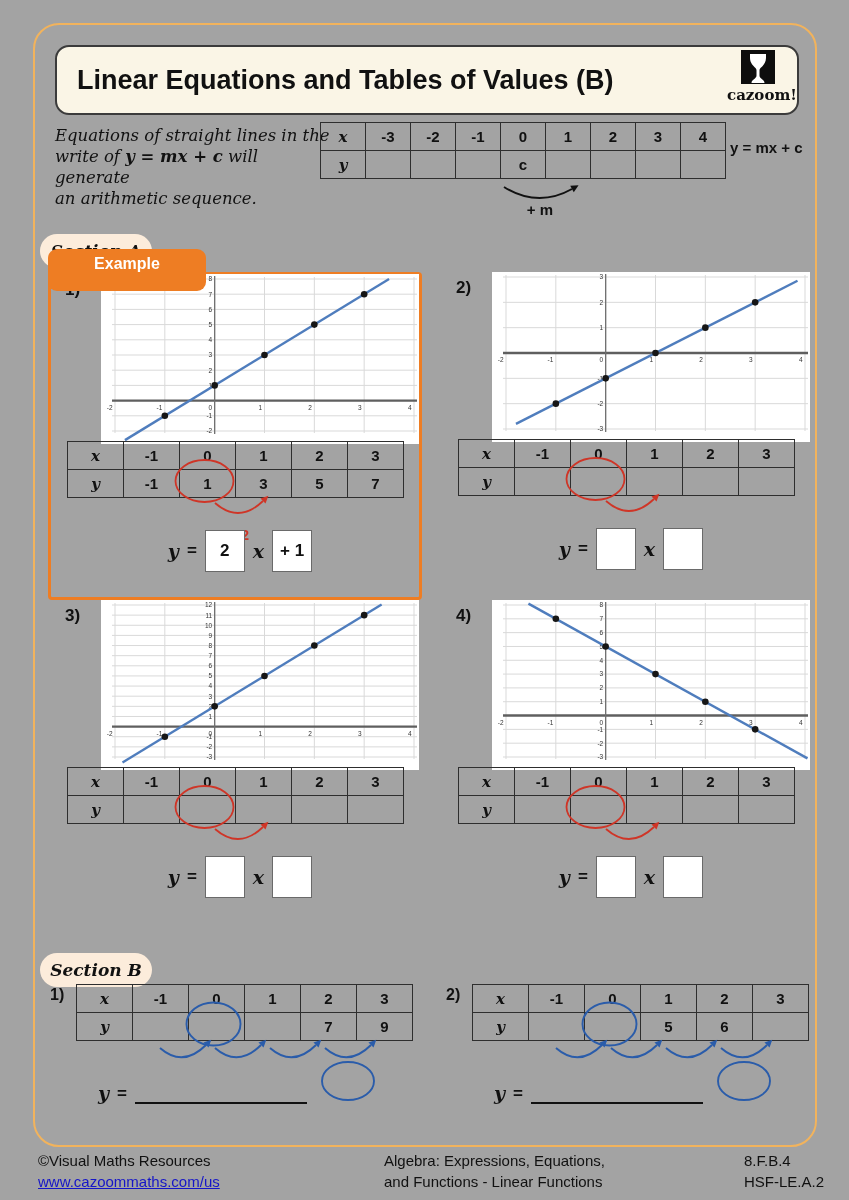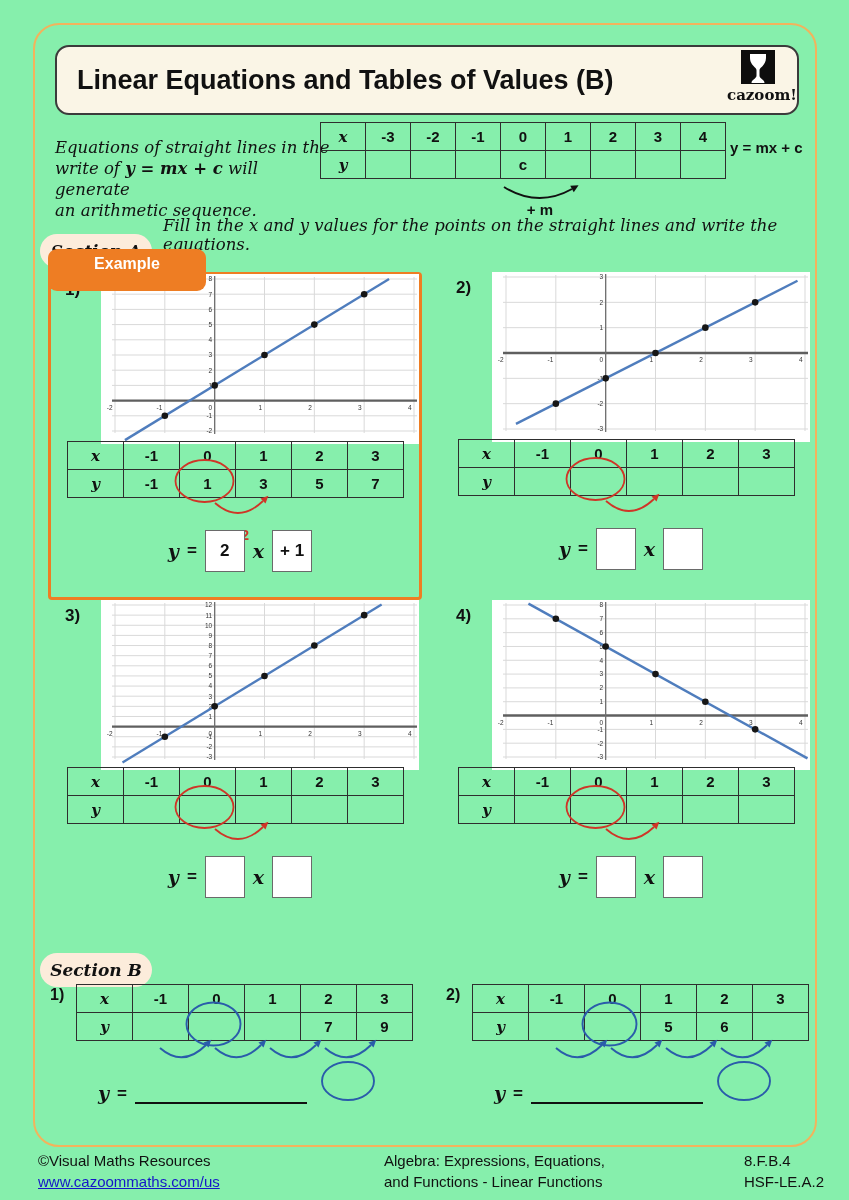--- a/index.html
+++ b/index.html
@@ -1,29 +1,29 @@
 <!DOCTYPE html>
 <html><head>
 <meta charset="utf-8">
 <style>
   html,body{margin:0;padding:0;background:#fff;}
-  .sheet{position:relative;width:849px;height:1200px;background:#86efac;overflow:hidden;
+  .sheet{position:relative;width:849px;height:1200px;background:#a3a3a3;overflow:hidden;
          font-family:"Liberation Sans",sans-serif;color:#111;}
   .frame{position:absolute;left:33px;top:23px;width:780px;height:1120px;
          border:2px solid #f2b35c;border-radius:26px;}
   
   .header-box{position:absolute;left:55px;top:45px;width:740px;height:66px;background:#faf5e6;
               border:2px solid #3b3b3b;border-radius:14px;display:flex;align-items:center;}
   .title{font-size:27px;font-weight:bold;margin:0 0 0 20px;letter-spacing:0;}
   .logo{position:absolute;right:18px;top:3px;width:62px;text-align:center;}
   .logo-square{display:inline-block;width:34px;height:34px;background:#0d0d0d;margin-top:3px;}
   .logo-text{font-family:"DejaVu Serif",serif;font-weight:bold;font-size:15px;margin-top:-2px;}
   
   .intro-text{position:absolute;left:55px;top:125px;width:275px;
-              font-family:"DejaVu Serif",serif;font-style:italic;font-size:16.5px;line-height:21px;margin-top:12px;}
+              font-family:"DejaVu Serif",serif;font-style:italic;font-size:16.5px;line-height:21px;}
   .intro-text b{font-weight:bold;}
   table.wtable{border-collapse:collapse;}
   table.wtable td{border:1.6px solid #2e2e2e;text-align:center;vertical-align:middle;
                   font-weight:bold;font-size:15px;padding:0;}
   .hcell{font-family:"DejaVu Serif",serif;font-style:italic;font-weight:bold;font-size:17px;}
   .intro-table{position:absolute;left:320px;top:122px;}
   .intro-table td{width:44px;height:27px;}
   .side-formula{position:absolute;left:730px;top:139px;font-weight:bold;font-size:15px;}
   .intro-arrow{position:absolute;left:498px;top:181px;overflow:visible;}
   .intro-arrow-label{position:absolute;left:498px;top:201px;width:84px;text-align:center;
@@ -121,21 +121,20 @@
   <svg class="intro-arrow" id="intro-arrow" width="84" height="24">
       <path d="M6 6 Q40 27 74 8" fill="none" stroke="#111" stroke-width="2"></path>
       <polygon points="80.54707611602949,4.341339817512935 75.75615688759379,11.142596535694153 72.24384311240621,4.857403464305847" fill="#111"></polygon>
     </svg>
   <div class="intro-arrow-label">+ m</div>
   <div class="side-formula">y = mx + c</div>
 
   <div class="pill" style="left:40px;top:210px;">
     <span>Section A</span>
   </div>
-  <div class="instruction" style="left:163px;top:216px;">Fill in the x and y values for the points on the straight lines and write the equations.</div>
 
   <div class="example-box"></div>
   <div class="example-tab">Example</div>
 
   <div id="questions">
       <div class="qblock" style="left: 55px; top: 274px;">
         <div class="qnum">1)</div>
         <svg class="qgraph" width="318" height="170">
           <rect x="0" y="0" width="318" height="170" fill="#ffffff"></rect>
           <line x1="14" y1="3" x2="14" y2="159" stroke="#d9d9d9" stroke-width="1"></line>

